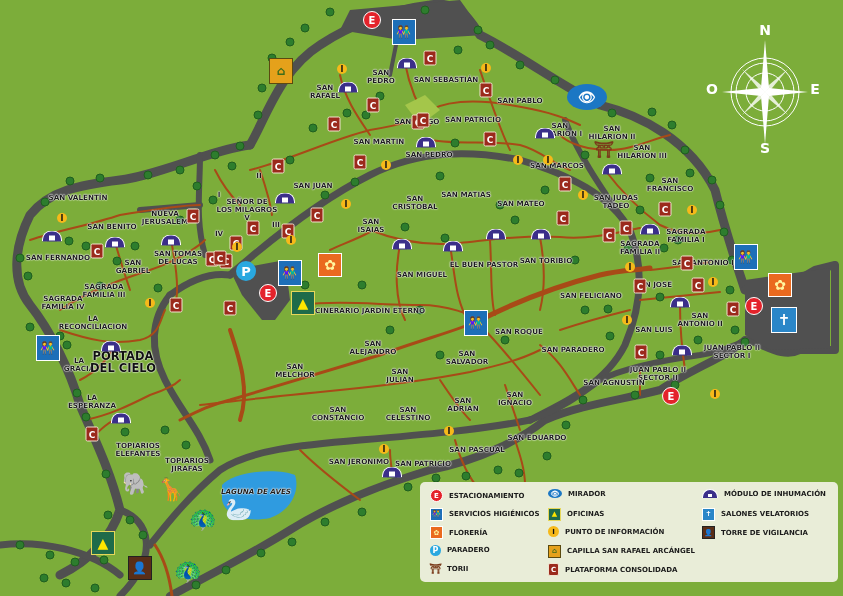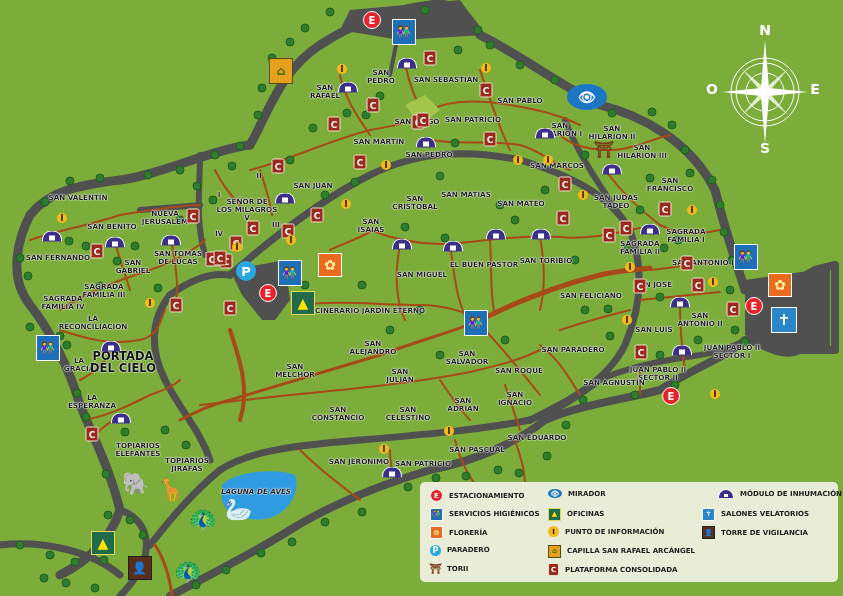--- a/index.html
+++ b/index.html
@@ -298,21 +298,21 @@
       <div class="lbl" style="left: 703px; top: 263px;">SAN ANTONIO I</div>
       <div class="lbl" style="left: 422px; top: 275px;">SAN MIGUEL</div>
       <div class="lbl" style="left: 484px; top: 265px;">EL BUEN PASTOR</div>
       <div class="lbl" style="left: 546px; top: 261px;">SAN TORIBIO</div>
       <div class="lbl" style="left: 653px; top: 285px;">SAN JOSE</div>
       <div class="lbl" style="left: 591px; top: 296px;">SAN FELICIANO</div>
       <div class="lbl" style="left: 700px; top: 320px;">SAN
 ANTONIO II</div>
       <div class="lbl" style="left: 654px; top: 330px;">SAN LUIS</div>
       <div class="lbl" style="left: 370px; top: 311px;">CINERARIO JARDÍN ETERNO</div>
-      <div class="lbl" style="left: 519px; top: 332px; margin-top: 39px;">SAN ROQUE</div>
+      <div class="lbl" style="left: 519px; top: 332px;">SAN ROQUE</div>
       <div class="lbl" style="left: 573px; top: 350px;">SAN PARADERO</div>
       <div class="lbl" style="left: 732px; top: 352px;">JUAN PABLO II
 SECTOR I</div>
       <div class="lbl" style="left: 658px; top: 374px;">JUAN PABLO II
 SECTOR II</div>
       <div class="lbl" style="left: 614px; top: 383px;">SAN AGNUSTÍN</div>
       <div class="lbl" style="left: 373px; top: 348px;">SAN
 ALEJANDRO</div>
       <div class="lbl" style="left: 295px; top: 371px;">SAN
 MELCHOR</div>
@@ -489,21 +489,21 @@
         <span>PUNTO DE INFORMACIÓN</span>
       </div>
       <div class="leg-item" style="left: 128px; top: 62.5px;">
         <span class="ico cap">⌂</span>
         <span>CAPILLA SAN RAFAEL ARCÁNGEL</span>
       </div>
       <div class="leg-item" style="left: 128px; top: 81px;">
         <span class="ico c">C</span>
         <span>PLATAFORMA CONSOLIDADA</span>
       </div>
-      <div class="leg-item" style="left: 298px; top: 7px;">
+      <div class="leg-item" style="left: 282px; top: 7px;">
         <span class="ico m"></span>
         <span>MÓDULO DE INHUMACIÓN</span>
       </div>
       <div class="leg-item" style="left: 282px; top: 25.5px;">
         <span class="ico sv">✝</span>
         <span>SALONES VELATORIOS</span>
       </div>
       <div class="leg-item" style="left: 282px; top: 44px;">
         <span class="ico tv">👤</span>
         <span>TORRE DE VIGILANCIA</span>

